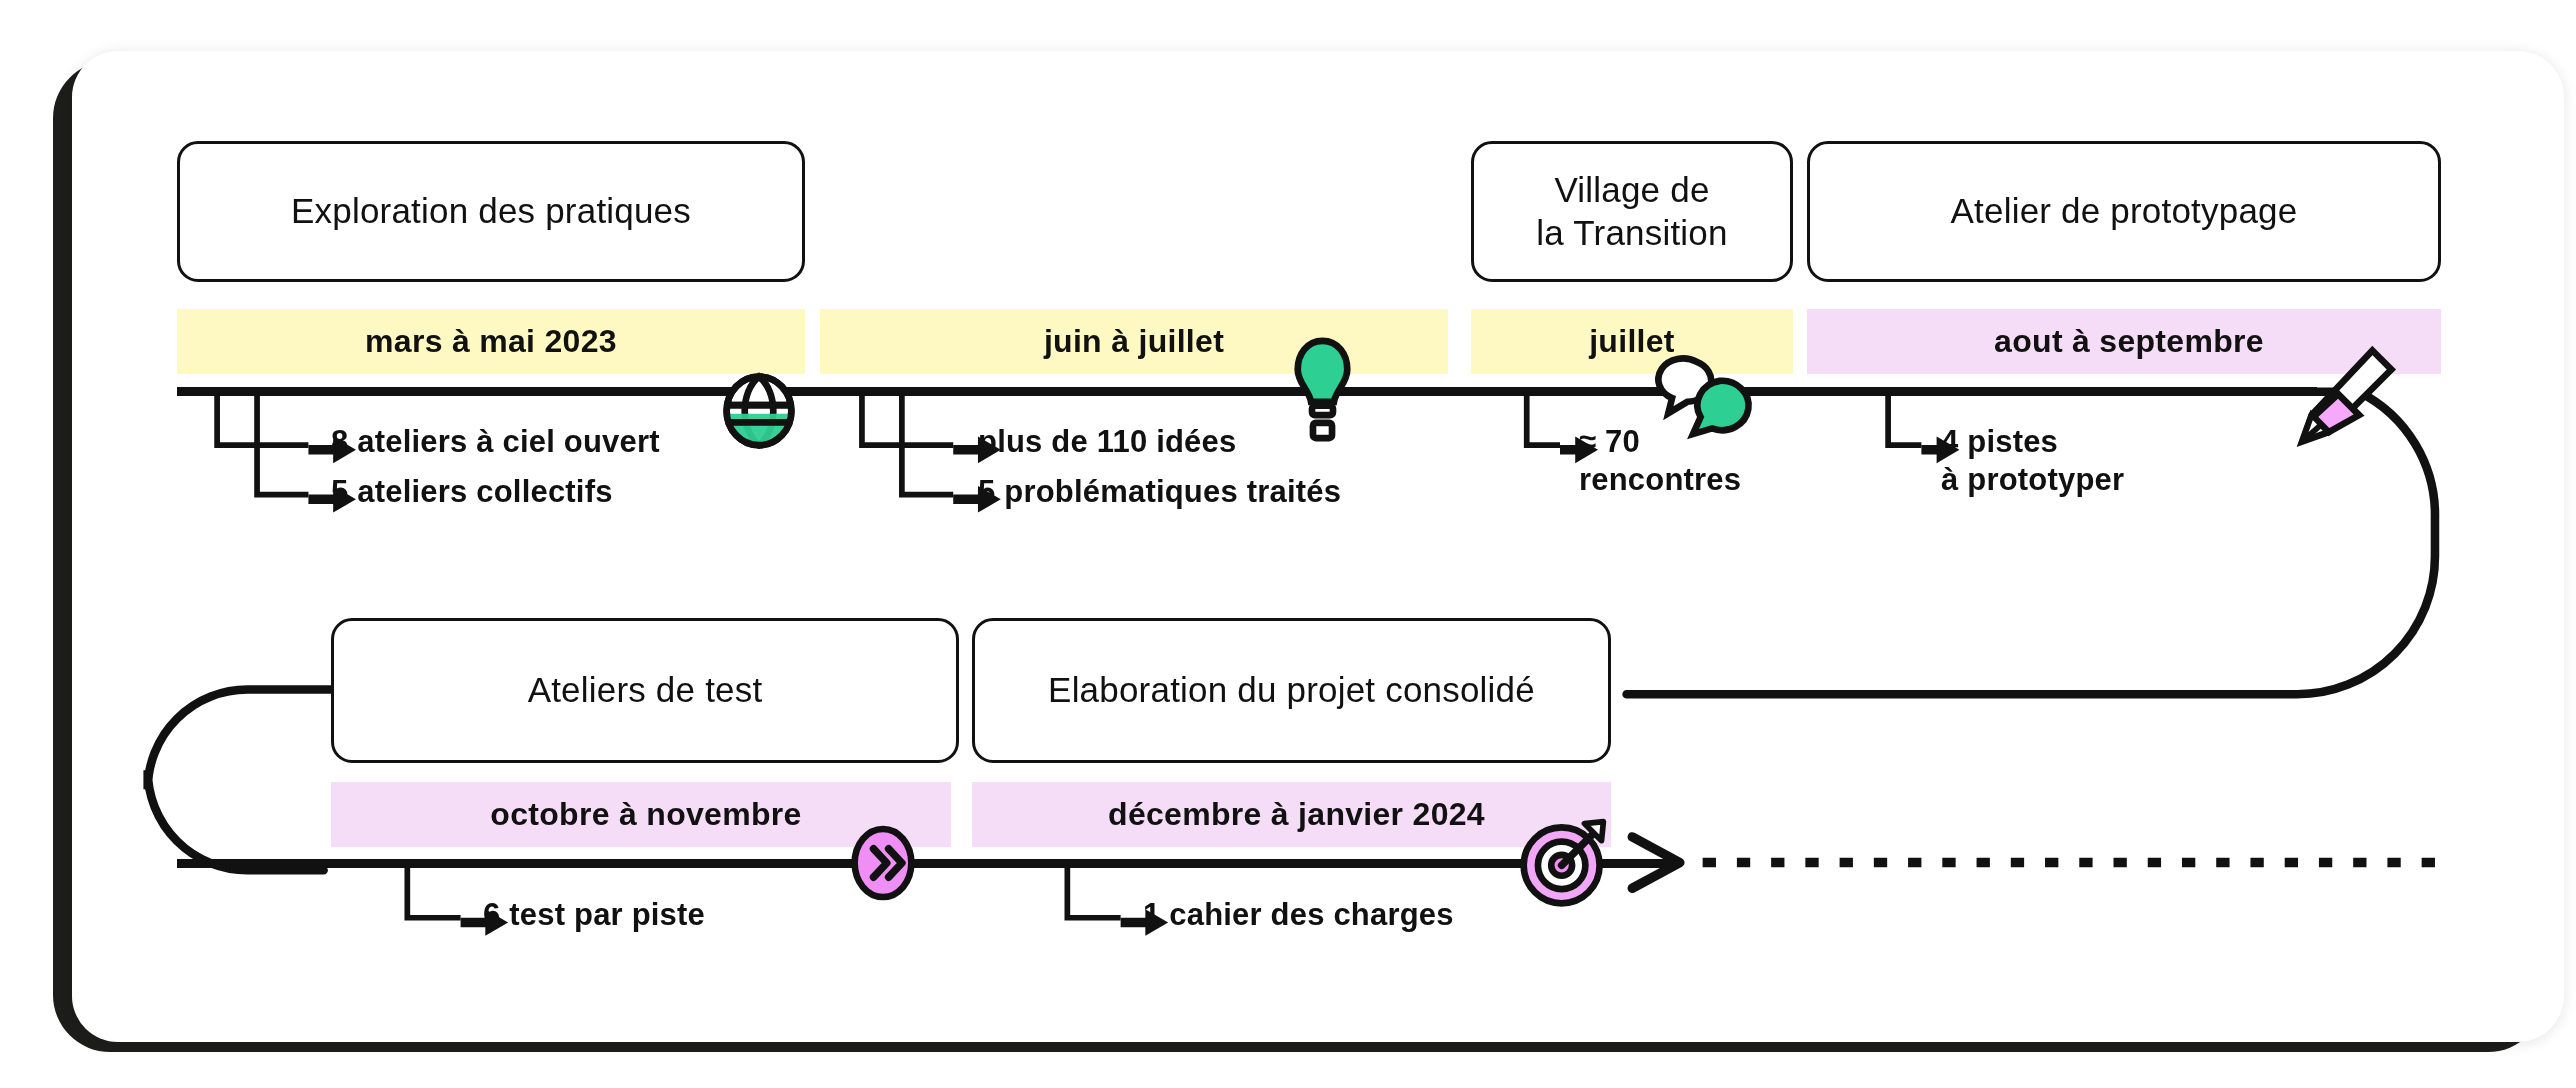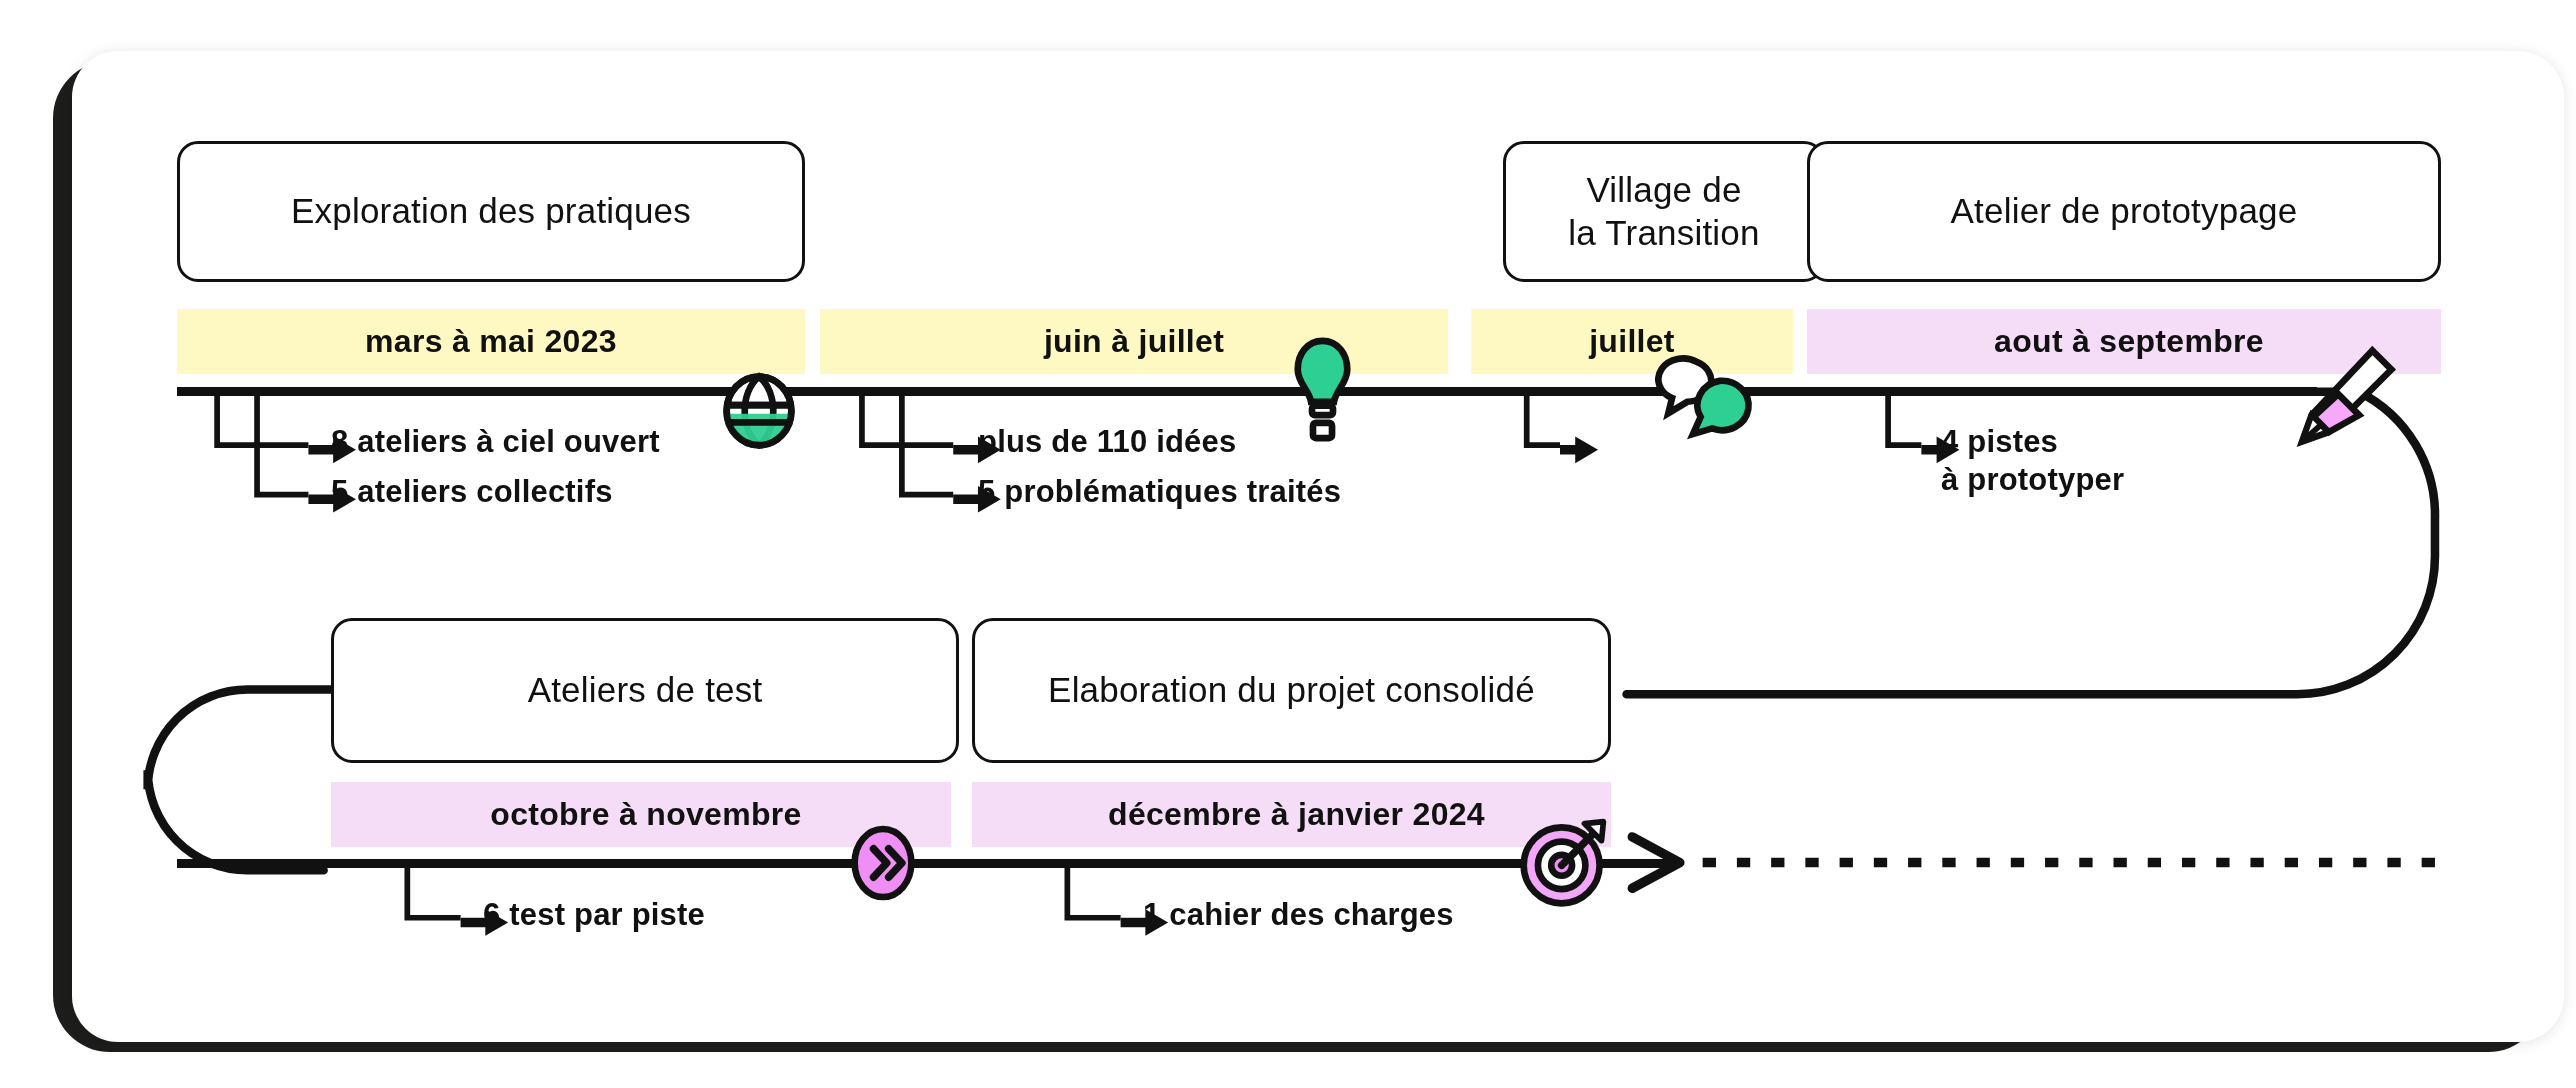--- a/index.html
+++ b/index.html
@@ -66,21 +66,21 @@
     <path d="M 2420 412 L 2480 412 A 145 145 0 0 1 2560 545 L 2560 585
              A 145 145 0 0 1 2415 730 L 1710 730" fill="none" stroke="#111" stroke-width="9" stroke-linecap="round"></path>
 
     <path d="M 348 725 L 260 725 A 105 105 0 0 0 155 830 L 155 810
              A 105 105 0 0 0 260 915 L 340 915" fill="none" stroke="#111" stroke-width="9" stroke-linecap="round"></path>
   </svg>
 
   <div class="pbox" style="left:177px;top:141px;width:628px;height:141px;">Exploration des pratiques</div>
 
 
-  <div class="pbox" style="left:1471px;top:141px;width:322px;height:141px;white-space:pre-line;margin-left:32px;">Village de
+  <div class="pbox" style="left:1471px;top:141px;width:322px;height:141px;white-space:pre-line;">Village de
 la Transition</div>
 
   <div class="pbox" style="left:1807px;top:141px;width:634px;height:141px;">Atelier de prototypage</div>
 
   <div class="band green" style="left:177px;top:309px;width:628px;height:65px;">mars à mai 2023</div>
 
   <div class="band green" style="left:820px;top:309px;width:628px;height:65px;">juin à juillet</div>
 
   <div class="band green" style="left:1471px;top:309px;width:322px;height:65px;">juillet</div>
 
@@ -110,20 +110,22 @@
       <path d="M 2020 468 l 16 0 l 0 -9 l 24 14 l -24 14 l 0 -9 l -16 0 z"></path>
     </g>
   </svg>
 
   <div class="anno" style="left:331px;top:423px;">8 ateliers à ciel ouvert</div>
   <div class="anno" style="left:331px;top:473px;">5 ateliers collectifs</div>
 
   <div class="anno" style="left:978px;top:423px;">plus de 110 idées</div>
   <div class="anno" style="left:978px;top:473px;">5 problématiques traités</div>
 
+  <div class="anno" style="left:1579px;top:423px;">≈ 70
+rencontres</div>
 
   <div class="anno" style="left:1941px;top:423px;">4 pistes
 à prototyper</div>
 
   <svg class="icon" style="left:715px;top:369px;width:88px;height:80px;" viewBox="0 0 92 84">
     <ellipse cx="46" cy="44" rx="34" ry="36" fill="#fff" stroke="#111" stroke-width="7"></ellipse>
     <path d="M 13 38 h 66 M 13 56 h 66" stroke="#111" stroke-width="7" fill="none"></path>
     <path d="M 46 8 C 26 24 26 64 46 80 C 66 64 66 24 46 8 Z" fill="none" stroke="#111" stroke-width="7"></path>
     <path d="M 13 47 a 33 36 0 0 0 66 0 z" fill="#2ecf92" opacity=".95"></path>
     <path d="M 13 38 h 66 M 13 56 h 66" stroke="#111" stroke-width="7" fill="none"></path>

